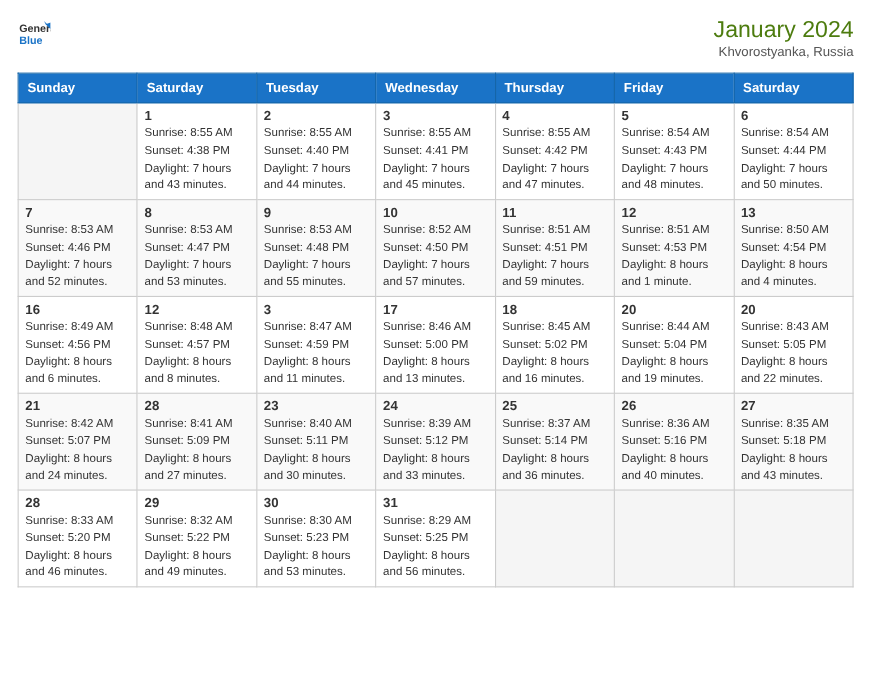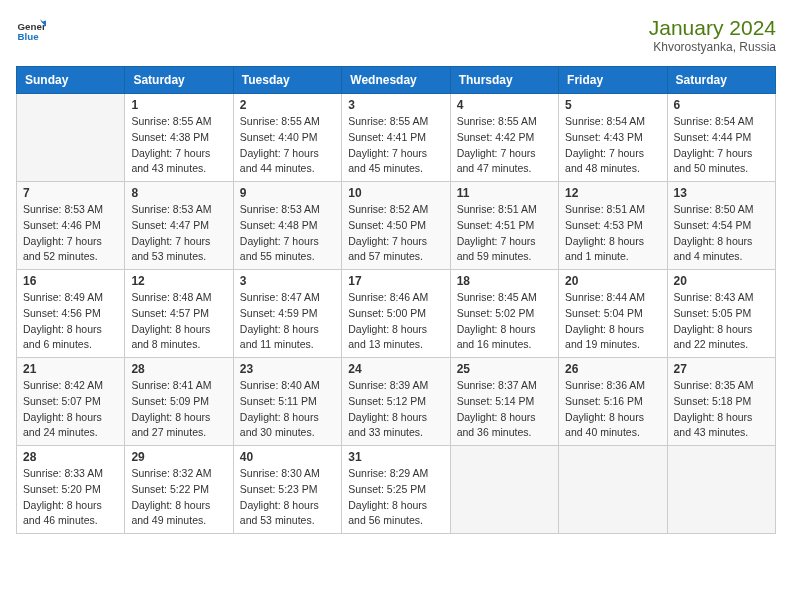--- a/index.html
+++ b/index.html
@@ -230,21 +230,21 @@
       <tr>
         <td>
           <span class="day-num">28</span>
           <div class="day-detail">Sunrise: 8:33 AM<br>Sunset: 5:20 PM<br>Daylight: 8 hours and 46 minutes.</div>
         </td>
         <td>
           <span class="day-num">29</span>
           <div class="day-detail">Sunrise: 8:32 AM<br>Sunset: 5:22 PM<br>Daylight: 8 hours and 49 minutes.</div>
         </td>
         <td>
-          <span class="day-num">40</span>
+          <span class="day-num">30</span>
           <div class="day-detail">Sunrise: 8:30 AM<br>Sunset: 5:23 PM<br>Daylight: 8 hours and 53 minutes.</div>
         </td>
         <td>
           <span class="day-num">31</span>
           <div class="day-detail">Sunrise: 8:29 AM<br>Sunset: 5:25 PM<br>Daylight: 8 hours and 56 minutes.</div>
         </td>
         <td class="empty-cell"></td>
         <td class="empty-cell"></td>
         <td class="empty-cell"></td>
       </tr>

